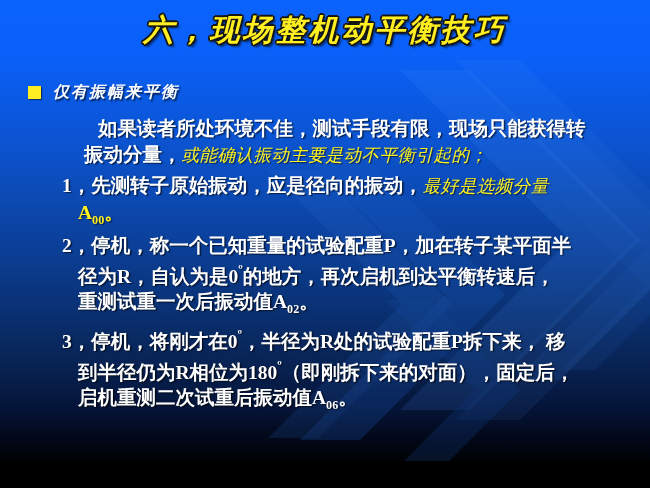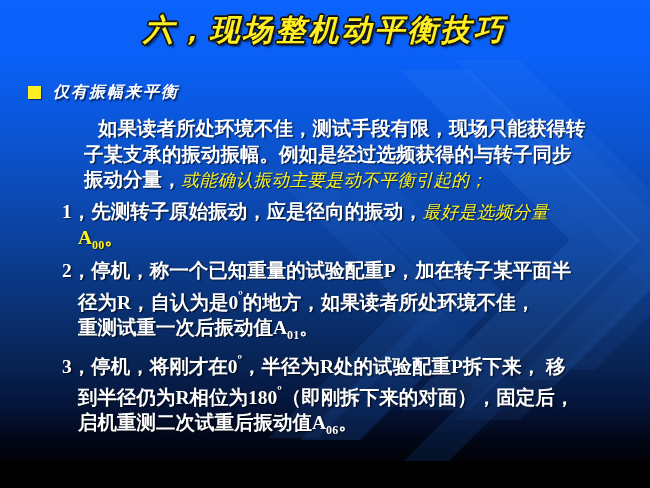--- a/index.html
+++ b/index.html
@@ -156,42 +156,41 @@
   </div>
 
   <div class="bullet-row">
     <span class="bullet-square"></span>
     <span class="bullet-label">仅有振幅来平衡</span>
   </div>
 
   <div class="body-block">
 
     <div class="ln i2">如果读者所处环境不佳，测试手段有限，现场只能获得转</div>
-    <div class="ln i1">子某支承的振动振幅。例如是经过选频获得的与转子同步</div>
     <div class="ln i1">
       <span>振动分量，</span><span class="hl">或能确认振动主要是动不平衡引起的；</span>
     </div>
 
     <div class="para-gap"></div>
 
     <div class="ln">
       <span>1，</span><span>先测转子原始振动，应是径向的振动，</span><span class="hl">最好是选频分量</span>
     </div>
     <div class="ln i3">
       <span class="hl-serif sym"><span>A</span><sub>00</sub><span>。</span></span>
     </div>
 
     <div class="ln">
       <span>2，</span><span>停机，称一个已知重量的试验配重P，加在转子某平面半</span>
     </div>
     <div class="ln i3">
-      <span>径为R，自认为是0</span><span class="deg">º</span><span>的地方，如果读者所处环境不佳，</span>
-    </div>
-    <div class="ln i3">
-      <span>重测试重一次后振动值A</span><sub>01</sub><span>。</span>
+      <span>径为R，自认为是0</span><span class="deg">º</span><span>的地方，再次启机到达平衡转速后，</span>
+    </div>
+    <div class="ln i3">
+      <span>重测试重一次后振动值A</span><sub>02</sub><span>。</span>
     </div>
 
     <div class="ln">
       <span>3，</span><span>停机，将刚才在0</span><span class="deg">º</span><span>，半径为R处的试验配重P拆下来，  移</span>
     </div>
     <div class="ln i3">
       <span>到半径仍为R相位为180</span><span class="deg">º</span><span>（即刚拆下来的对面），固定后，</span>
     </div>
     <div class="ln i3">
       <span>启机重测二次试重后振动值A</span><sub>06</sub><span>。</span>

